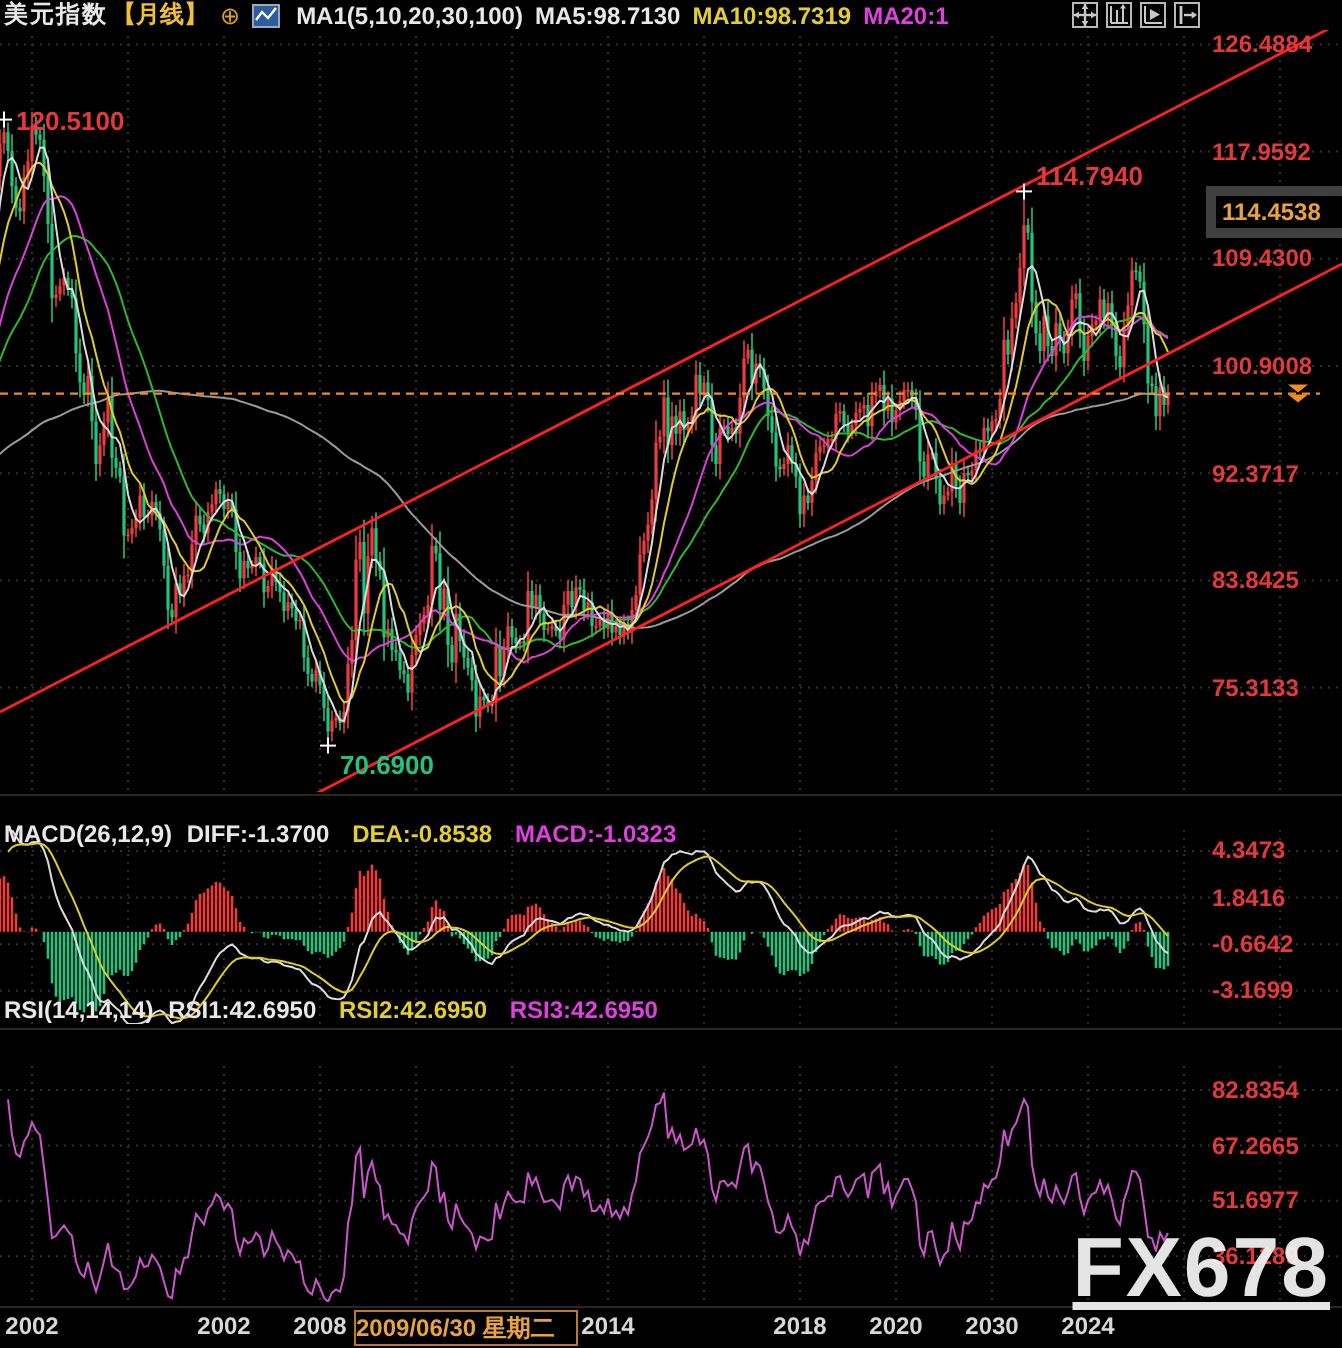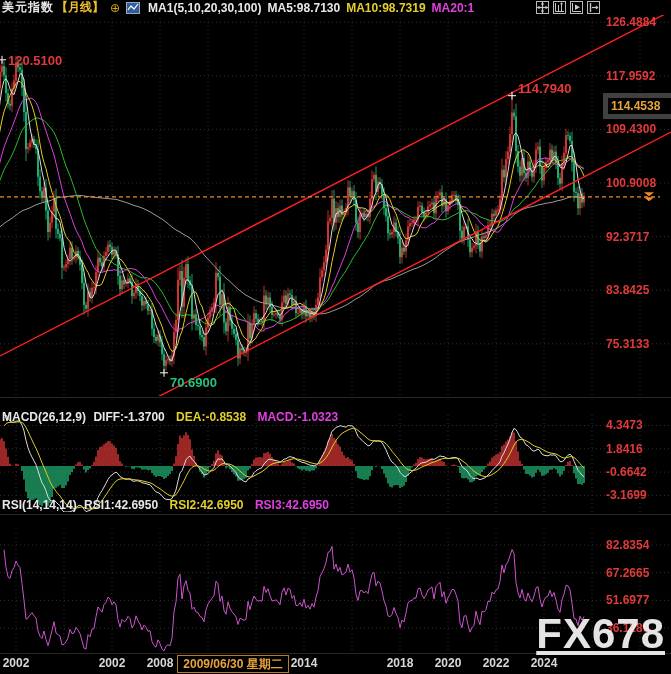--- a/index.html
+++ b/index.html
@@ -15,21 +15,21 @@
         display:flex;align-items:center;justify-content:center;background:#000;}
   #chart-svg{position:absolute;left:0;top:0;z-index:5;}
   .row-label{position:absolute;left:2px;font-size:12px;font-weight:bold;white-space:nowrap;z-index:20;}
   .axis-label{position:absolute;left:606px;width:64px;font-size:12px;font-weight:bold;
               color:#e23a3a;z-index:20;}
   .ylabel-box{position:absolute;left:603px;top:93px;width:64px;height:16px;border:5px solid #404040;
               background:#000;color:#e8a33d;font-size:12px;font-weight:bold;line-height:16px;
               padding-left:3px;z-index:25;}
   .xlabel-box{position:absolute;left:177px;top:655px;width:110px;height:16px;border:1px solid #b97c1e;
               background:#000;color:#e8a33d;font-size:12px;font-weight:bold;line-height:16px;
-              text-align:center;z-index:25;white-space:nowrap;}
+              z-index:25;white-space:nowrap;}
   .year-label{position:absolute;top:656px;width:40px;text-align:center;color:#d8d8d8;
               font-size:12px;font-weight:bold;z-index:20;}
   #watermark{position:absolute;right:6px;bottom:16px;font-size:42px;font-weight:bold;
              color:rgba(245,245,245,0.93);letter-spacing:1px;z-index:40;text-decoration:underline;}
   .sep{position:absolute;left:0;width:671px;height:1px;background:#262626;z-index:8;}
 </style>
 </head>
 <body>
 
 <div id="app">
@@ -1120,16 +1120,16 @@
       <div class="axis-label" style="top: 593px; left: 606px;">51.6977</div>
       <div class="axis-label" style="top: 621px; left: 606px;">36.1289</div>
       <div class="year-label" style="top: 656px; left: -4px;">2002</div>
       <div class="year-label" style="top: 656px; left: 44px; margin-top: 28px;">2004</div>
       <div class="year-label" style="top: 656px; left: 92px;">2002</div>
       <div class="year-label" style="top: 656px; left: 140px;">2008</div>
       <div class="year-label" style="top: 656px; left: 284px;">2014</div>
       <div class="year-label" style="top: 656px; left: 332px; margin-top: 48px;">2016</div>
       <div class="year-label" style="top: 656px; left: 380px;">2018</div>
       <div class="year-label" style="top: 656px; left: 428px;">2020</div>
-      <div class="year-label" style="top: 656px; left: 476px;">2022</div>
+      <div class="year-label" style="top: 656px; left: 476px;">2030</div>
       <div class="year-label" style="top: 656px; left: 524px;">2024</div>
     </div>
 </div>
 
 </body></html>

